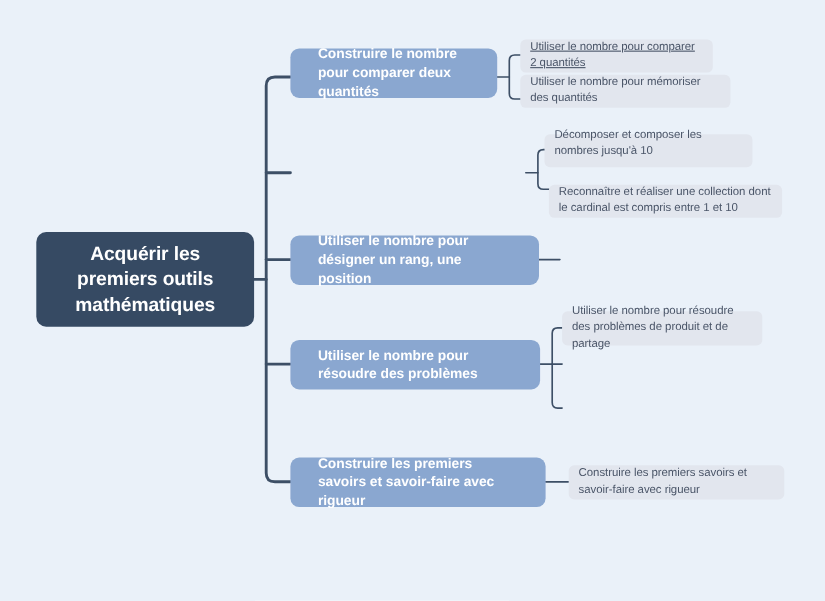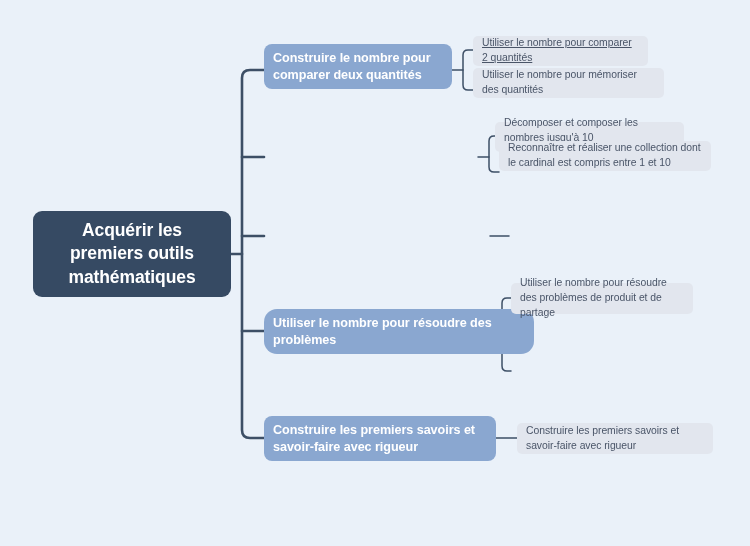--- a/index.html
+++ b/index.html
@@ -44,21 +44,21 @@
     padding: 8px 12px;
     letter-spacing: -0.1px;
   }
   .branch-node {
     background: #8aa7d0;
     color: #ffffff;
     border-radius: 8px;
     font-weight: bold;
     font-size: 12.6px;
     line-height: 1.34;
-    padding: 9px 9px;
+    padding: 9px 25px;
     letter-spacing: -0.05px;
   }
   .leaf-node {
     background: #e2e6ee;
     color: #4a5568;
     border-radius: 5px;
     font-weight: normal;
     font-size: 10.4px;
     line-height: 1.42;
     padding: 6px 9px;
@@ -109,26 +109,29 @@
   <div class="node leaf-node" style="left:473px; top:36px; width:175px; height:30px;text-decoration:underline;">
     <span class="node-text">Utiliser le nombre pour comparer 2 quantités</span>
   </div>
   <div class="node leaf-node" style="left:473px; top:68px; width:191px; height:30px;">
     <span class="node-text">Utiliser le nombre pour mémoriser des quantités</span>
   </div>
 
   <div class="node leaf-node" style="left:495px; top:122px; width:189px; height:30px;align-items:flex-end;">
     <span class="node-text">Décomposer et composer les nombres jusqu'à 10</span>
   </div>
-  <div class="node leaf-node" style="left:499px; top:141px; width:212px; height:30px;">
+  <div class="node leaf-node" style="left:499px; top:168px; width:212px; height:30px;">
     <span class="node-text">Reconnaître et réaliser une collection dont le cardinal est compris entre 1 et 10</span>
   </div>
 
+  <div class="node branch-node" style="left:264px; top:214px; width:226px; height:45px;">
+    <span class="node-text">Utiliser le nombre pour désigner un rang, une position</span>
+  </div>
 
-  <div class="node branch-node" style="left:264px; top:309px; width:270px; height:45px;border-radius:13px;">
+  <div class="node branch-node" style="left:264px; top:309px; width:227px; height:45px;">
     <span class="node-text">Utiliser le nombre pour résoudre des problèmes</span>
   </div>
   <div class="node leaf-node" style="left:511px; top:283px; width:182px; height:31px;">
     <span class="node-text">Utiliser le nombre pour résoudre des problèmes de produit et de partage</span>
   </div>
 
   <div class="node branch-node" style="left:264px; top:416px; width:232px; height:45px;">
     <span class="node-text">Construire les premiers savoirs et savoir-faire avec rigueur</span>
   </div>
   <div class="node leaf-node" style="left:517px; top:423px; width:196px; height:31px;">

